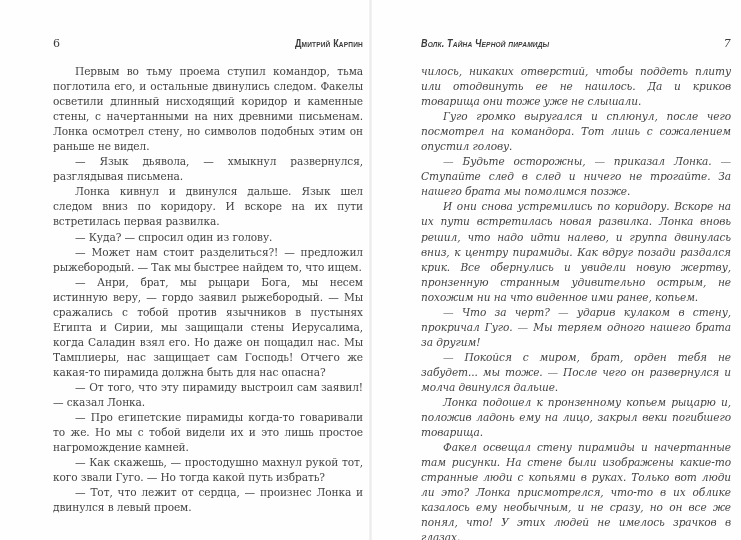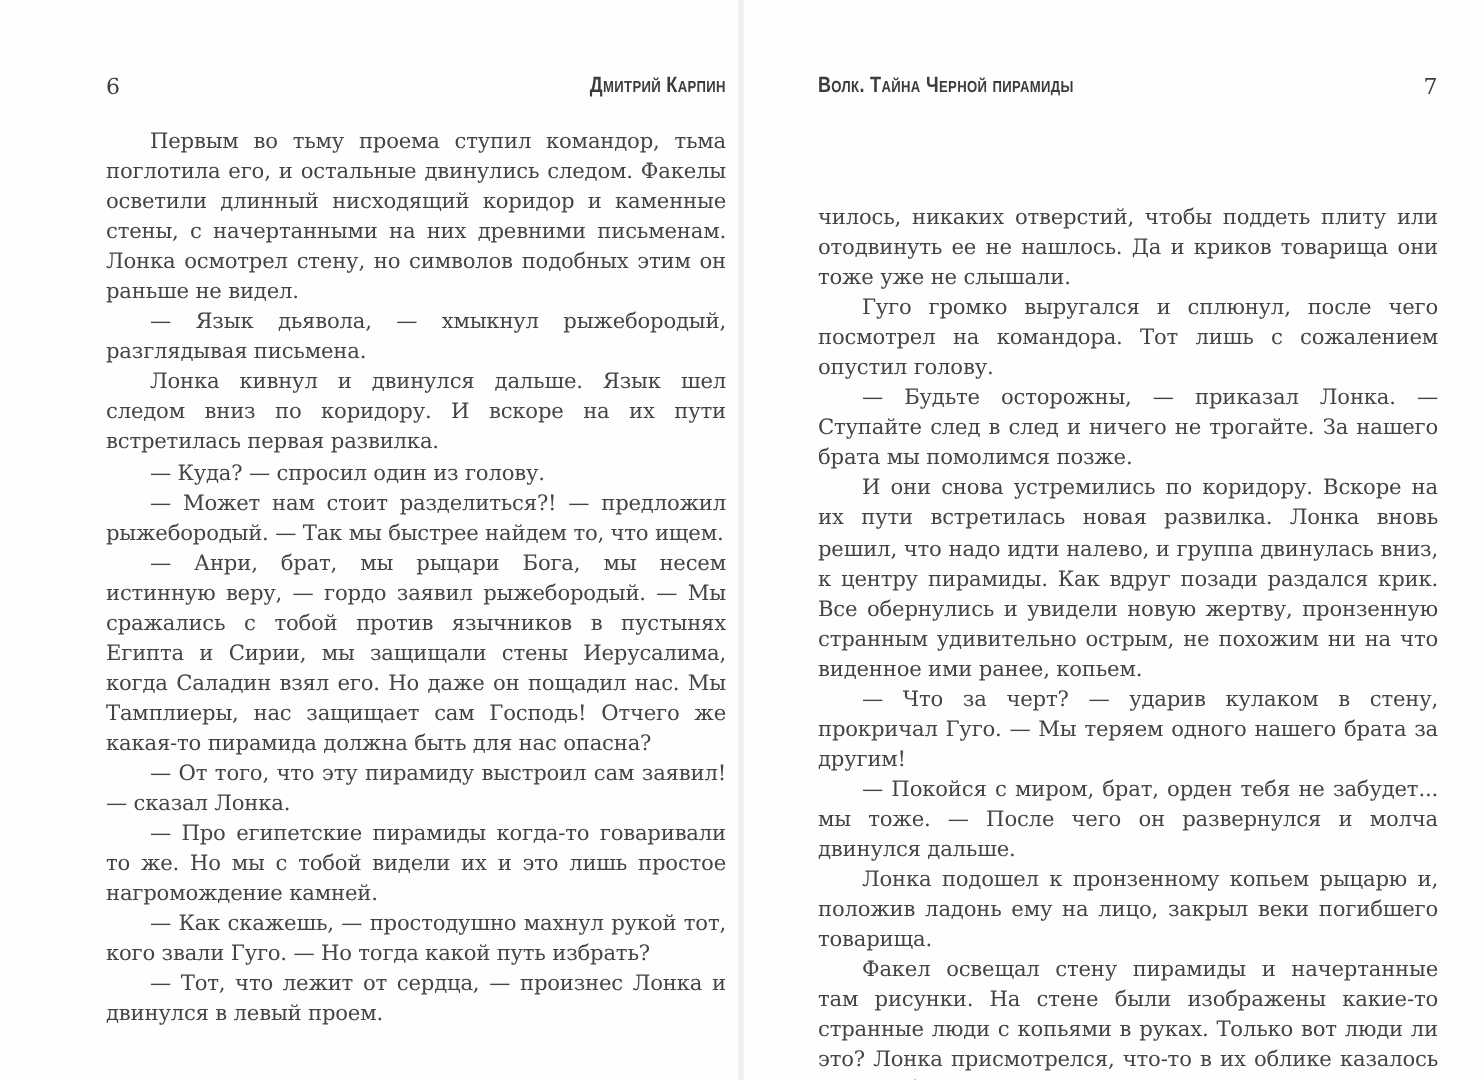--- a/index.html
+++ b/index.html
@@ -27,21 +27,21 @@
       width: 3px; height: 540px;
       background: linear-gradient(to right, #f4f4f4, #ececec, #f4f4f4);
     }
     .page {
       position: absolute;
       top: 0;
       width: 310px;
       height: 540px;
     }
     .page.left { left: 53px; }
-    .page.right { left: 409px; }
+    .page.right { left: 421px; font-style: italic; }
     .running-head {
       position: absolute;
       top: 37px;
       left: 0;
       width: 100%;
       height: 14px;
       font-family: "Liberation Sans", sans-serif;
       font-size: 11px;
       letter-spacing: 0.2px;
       color: #3c3c3c;
@@ -67,36 +67,35 @@
       hyphens: manual;
       color: #444444;
       letter-spacing: -0.1px;
     }
     .text p {
       margin: 0;
       text-indent: 22px;
     }
     .text p.cont {
       text-indent: 0;
-      margin-top: 38px;
     }
   </style>
 </head>
 <body>
 
 <div class="spread">
 
   <div class="page left">
     <div class="running-head">
       <span class="folio">6</span>
       <span class="title">Дмитрий Карпин</span>
     </div>
     <div class="text">
       <p>Первым во тьму проема ступил командор, тьма поглотила его, и остальные двинулись следом. Факелы осветили длинный нисходящий коридор и каменные стены, с начертанными на них древними письменам. Лонка осмотрел стену, но символов подобных этим он раньше не видел.</p>
-      <p>— Язык дьявола, — хмыкнул рыжебородый, разглядывая письмена.</p>
+      <p>— Язык дьявола, — хмыкнул развернулся, разглядывая письмена.</p>
       <p>Лонка кивнул и двинулся дальше. Язык шел следом вниз по коридору. И вскоре на их пути встретилась первая развилка.</p>
       <p>— Куда? — спросил один из голову.</p>
       <p>— Может нам стоит разделиться?! — предложил рыжебородый. — Так мы быстрее найдем то, что ищем.</p>
       <p>— Анри, брат, мы рыцари Бога, мы несем истинную веру, — гордо заявил рыжебородый. — Мы сражались с тобой против язычников в пустынях Египта и Сирии, мы защищали стены Иерусалима, когда Саладин взял его. Но даже он пощадил нас. Мы Тамплиеры, нас защищает сам Господь! Отчего же какая-то пирамида должна быть для нас опасна?</p>
       <p>— От того, что эту пирамиду выстроил сам заявил! — сказал Лонка.</p>
       <p>— Про египетские пирамиды когда-то говаривали то же. Но мы с тобой видели их и это лишь простое нагромождение камней.</p>
       <p>— Как скажешь, — простодушно махнул рукой тот, кого звали Гуго. — Но тогда какой путь избрать?</p>
       <p>— Тот, что лежит от сердца, — произнес Лонка и двинулся в левый проем.</p>
 
     </div>

